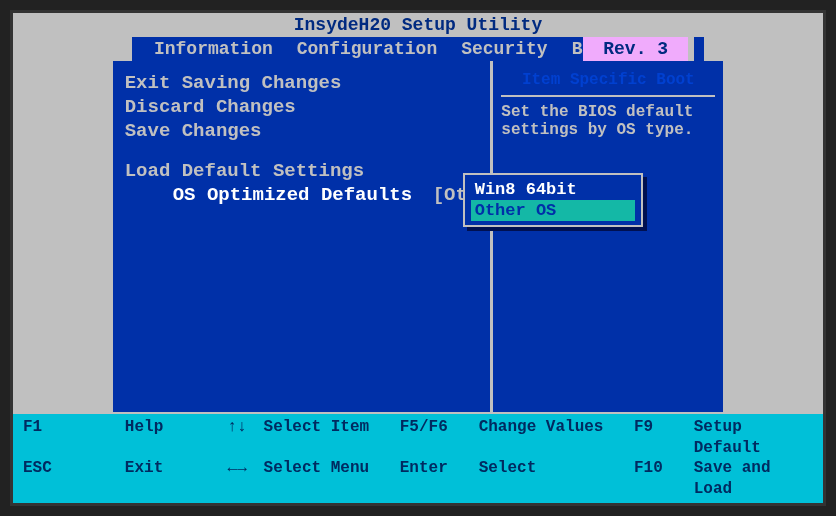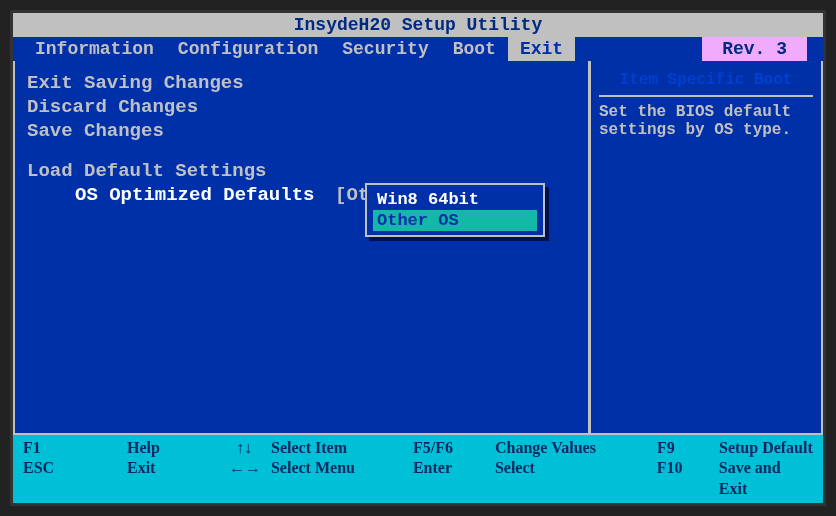--- a/index.html
+++ b/index.html
@@ -13,20 +13,21 @@
     overflow: hidden;
     position: relative;
   }
   .screen {
     position: absolute;
     left: 10px; top: 10px; right: 10px; bottom: 10px;
     background: #c0c0c0;
     border: 3px solid #333;
     display: flex;
     flex-direction: column;
+    align-items: center;
   }
   .title-bar {
     background: #c0c0c0;
     color: #002a80;
     text-align: center;
     padding: 2px 0;
     font-size: 18px;
   }
   .tab-bar {
     display: flex;
@@ -76,21 +77,21 @@
   }
   .menu-setting {
     display: flex;
   }
   .menu-setting .label { min-width: 260px; }
   .menu-setting .value { color: #c0c0c0; }
   .spacer { height: 16px; }
   .popup {
     position: absolute;
     left: 350px;
-    top: 122px;
+    top: 112px;
     width: 180px;
     background: #0030a8;
     border: 2px solid #c0c0c0;
     box-shadow: 4px 4px 0 #001050;
     padding: 4px 6px;
   }
   .popup-option {
     padding: 1px 4px;
     color: #fff;
     font-size: 17px;
@@ -114,21 +115,21 @@
     margin-bottom: 6px;
     border-bottom: 2px solid #c0c0c0;
   }
   .footer {
     background: #00c0d8;
     color: #002a60;
     padding: 3px 10px;
     font-size: 16px;
     line-height: 1.3;
   }
-  .footer-row { display: flex; gap: 12px; font-family: Liberation Serif, serif; }
+  .footer-row { display: flex; gap: 12px; }
   .fkey { width: 48px; display:inline-block; }
   .flabel { width: 90px; display:inline-block;margin-left:44px; }
   .farrow { width: 30px; display:inline-block; text-align:center; }
   .fsel { width: 130px; display:inline-block; }
   .fkey2 { width: 70px; display:inline-block; }
   .fcmd { width: 150px; display:inline-block; }
   .fkey3 { width: 50px; display:inline-block; }
 </style>
 </head>
 <body>
@@ -182,17 +183,17 @@
       <span>Setup Default</span>
     </div>
     <div class="footer-row">
       <span class="fkey">ESC</span>
       <span class="flabel">Exit</span>
       <span class="farrow">←→</span>
       <span class="fsel">Select Menu</span>
       <span class="fkey2">Enter</span>
       <span class="fcmd">Select</span>
       <span class="fkey3">F10</span>
-      <span>Save and Exit</span>
+      <span>Save and Load</span>
     </div>
   </div>
 
 </div>
 
 </body></html>

